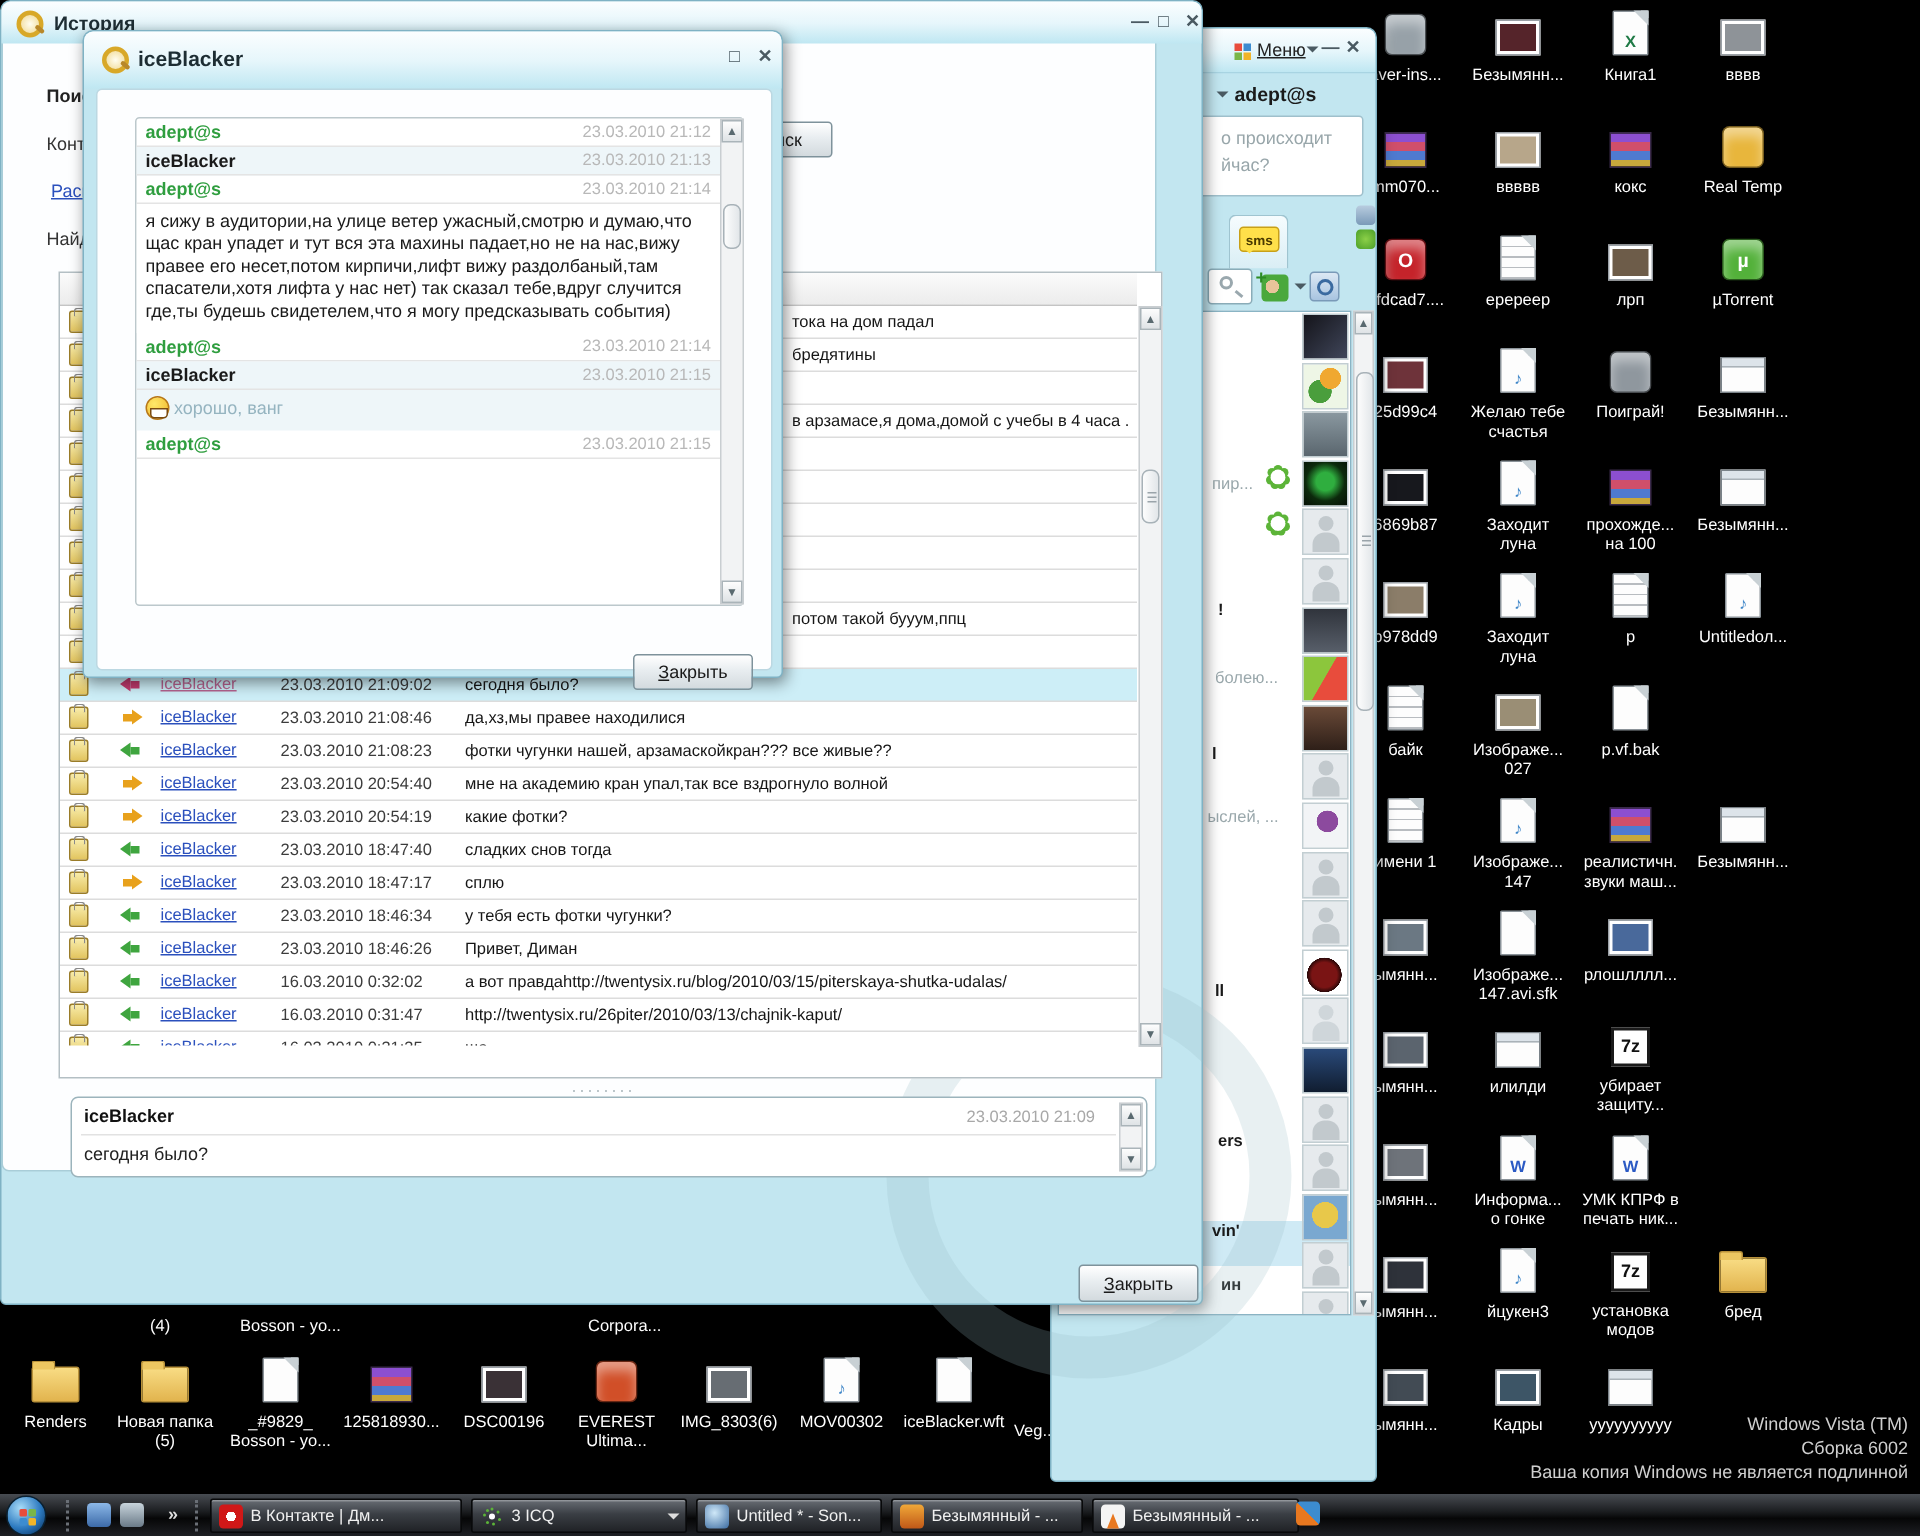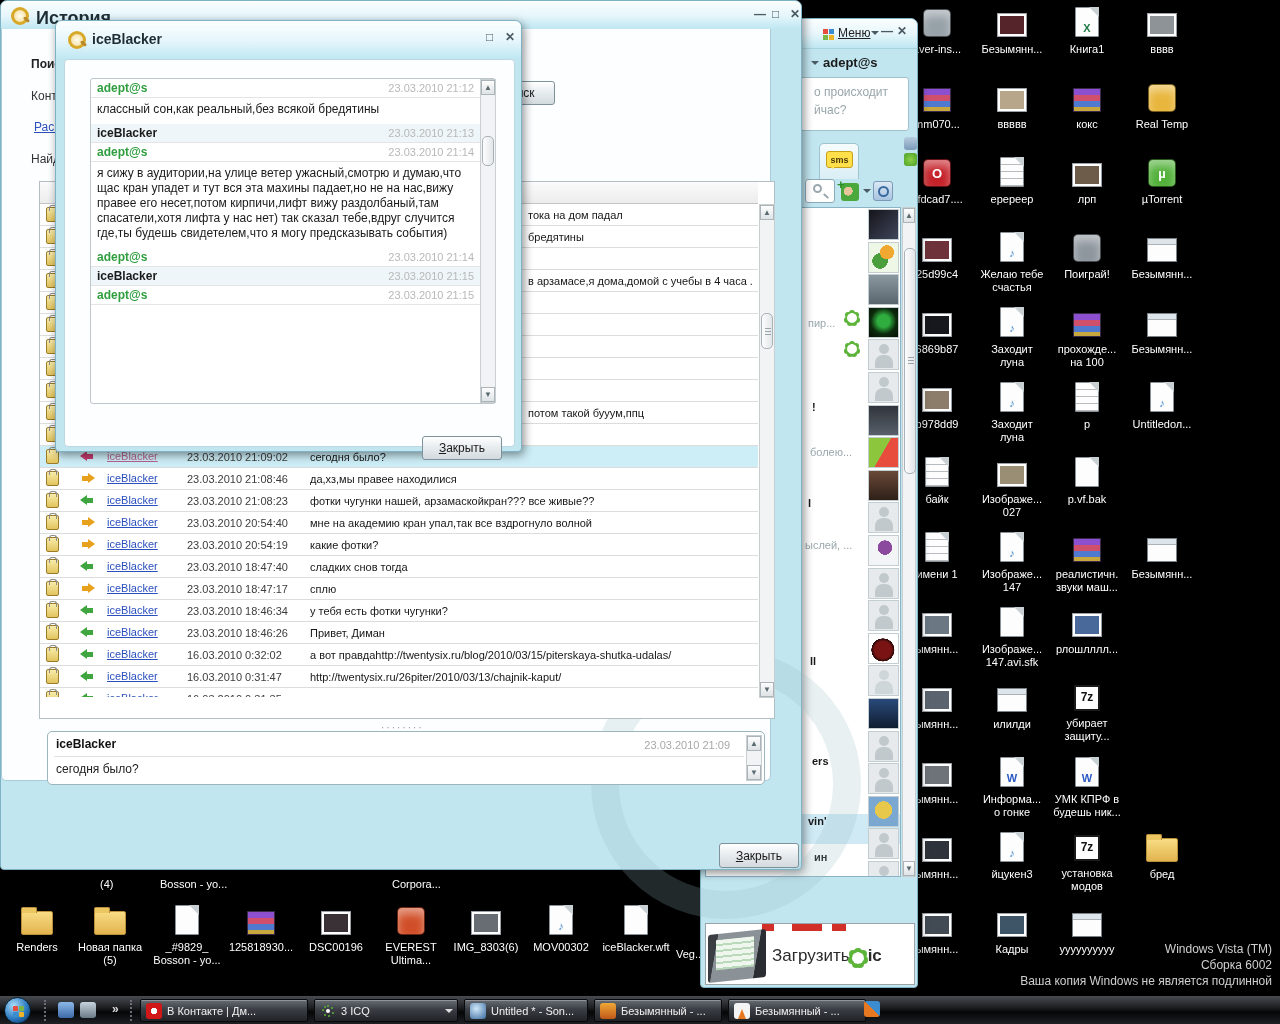--- a/index.html
+++ b/index.html
@@ -10,21 +10,21 @@
   
   .win { position:absolute; background:#c2e6f0; border:1px solid #7fb2c4; border-radius:7px 7px 4px 4px;
          box-shadow:2px 3px 10px rgba(0,0,0,.45); }
   .tbar { position:absolute; left:0; top:0; right:0;
           background:linear-gradient(#fbfeff,#e6f6fb 52%,#bfe7f2); border-radius:6px 6px 0 0; }
   .tbtn { position:absolute; font-size:12px; color:#4a5a62; font-weight:bold; cursor:default; }
 
   
   #hist { left:0; top:0; width:802px; height:870px; z-index:10; }
   #hist .tbar { height:28px; }
-  #hist-title { left:35px; top:7px; font-size:18px; font-weight:bold; color:#1d2d33; }
+  #hist-title { left:35px; top:7px; font-size:13px; font-weight:bold; color:#1d2d33; }
   .histicon { width:20px; height:20px; position:absolute; }
   .histicon::before { content:""; position:absolute; left:2px; top:2px; width:12px; height:12px;
      border:3px solid #d8a828; border-radius:50%; background:radial-gradient(#fffdf0,#f0d890); }
   .histicon::after { content:""; position:absolute; left:14px; top:13px; width:7px; height:3px;
      background:#b8882a; transform:rotate(40deg); border-radius:2px; }
   #hist-panel { left:16px; top:48px; width:770px; height:780px; background:#fdfeff;
      border:1px solid #a9cdd8; border-radius:5px; }
   .orn { position:absolute; right:-60px; bottom:-50px; width:270px; height:270px;
      border:28px solid rgba(150,185,198,.22); border-radius:50%; }
   #lbl-search { left:30px; top:56px; font-weight:bold; font-size:12px; color:#222; }
@@ -313,27 +313,20 @@
         <span class="flower" style="left: 144px; top: 139px;"></span>
       </div>
   </div>
   <div id="clist-sbar" class="sbar">
     <div class="sb-btn" style="top:0;">▲</div>
     <div class="sb-thumb" style="top:40px; height:226px;">
         <span class="sb-grip" style="top:108px;"></span>
       </div>
     <div class="sb-btn" style="bottom:0;">▼</div>
   </div>
-  <div id="banner">
-    <span class="redbit" style="left:56px; width:12px;"></span>
-    <span class="redbit" style="left:86px; width:30px;"></span>
-    <span class="redbit" style="left:126px; width:14px;"></span>
-    <span class="laptop"></span>
-    <span id="banner-text"><span>Загрузить</span><span class="bflower"></span><b>ic</b></span>
-  </div>
 </div>
 
 <div id="hist" class="win">
   <div class="tbar" style="height:28px;">
     <span class="histicon" style="left:8px; top:4px;"></span>
     <span id="hist-title" class="abs">История</span>
     <span class="tbtn" style="left:753px; top:6px;">—</span>
     <span class="tbtn" style="left:771px; top:6px;">□</span>
     <span class="tbtn" style="left:789px; top:6px;">✕</span>
   </div>
@@ -505,21 +498,20 @@
     <span class="tbtn" style="left:449px; top:9px;">✕</span>
   </div>
   <div id="pop-body">
     <div id="pmsgbox">
       <div id="popup-msgs">
           <div class="pm peer">
             <div class="pm-h">
               <span class="pm-n peer">adept@s</span>
               <span class="pm-dt">23.03.2010 21:12</span>
             </div>
-            <div class="pm-b">классный сон,как реальный,без всякой бредятины</div>
           </div>
           <div class="pm self">
             <div class="pm-h">
               <span class="pm-n self">iceBlacker</span>
               <span class="pm-dt">23.03.2010 21:13</span>
             </div>
           </div>
           <div class="pm peer">
             <div class="pm-h">
               <span class="pm-n peer">adept@s</span>
@@ -531,20 +523,21 @@
             <div class="pm-h">
               <span class="pm-n peer">adept@s</span>
               <span class="pm-dt">23.03.2010 21:14</span>
             </div>
           </div>
           <div class="pm self">
             <div class="pm-h">
               <span class="pm-n self">iceBlacker</span>
               <span class="pm-dt">23.03.2010 21:15</span>
             </div>
+            <div class="pm-b"><span class="emo"></span>хорошо, ванг</div>
           </div>
           <div class="pm peer">
             <div class="pm-h">
               <span class="pm-n peer">adept@s</span>
               <span class="pm-dt">23.03.2010 21:15</span>
             </div>
           </div>
         </div>
       <div id="pmsg-sbar" class="sbar">
         <div class="sb-btn" style="top:0;">▲</div>
@@ -602,21 +595,21 @@
 147.avi.sfk</div></div>
     <div class="dicon" style="left: 1050px; top: 605px;"><span class="ibox"><span class="di-image"><span style="background:#49699b"></span></span></span><div class="lbl">рлошлллл...</div></div>
     <div class="dicon" style="left: 900px; top: 680px;"><span class="ibox"><span class="di-image"><span style="background:#5b646e"></span></span></span><div class="lbl">ымянн...</div></div>
     <div class="dicon" style="left: 975px; top: 680px;"><span class="ibox"><span class="di-window"></span></span><div class="lbl">илилди</div></div>
     <div class="dicon" style="left: 1050px; top: 680px;"><span class="ibox"><span class="di-7z"><b>7z</b></span></span><div class="lbl">убирает
 защиту...</div></div>
     <div class="dicon" style="left: 900px; top: 755px;"><span class="ibox"><span class="di-image"><span style="background:#6e737a"></span></span></span><div class="lbl">ымянн...</div></div>
     <div class="dicon" style="left: 975px; top: 755px;"><span class="ibox"><span class="di-page"><b style="color:#2b5ac4">W</b></span></span><div class="lbl">Информа...
 о гонке</div></div>
     <div class="dicon" style="left: 1050px; top: 755px;"><span class="ibox"><span class="di-page"><b style="color:#2b5ac4">W</b></span></span><div class="lbl">УМК КПРФ в
-будешь ник...</div></div>
+печать ник...</div></div>
     <div class="dicon" style="left: 900px; top: 830px;"><span class="ibox"><span class="di-image"><span style="background:#2e323a"></span></span></span><div class="lbl">ымянн...</div></div>
     <div class="dicon" style="left: 975px; top: 830px;"><span class="ibox"><span class="di-page"><b style="color:#3f86c8">♪</b></span></span><div class="lbl">йцукен3</div></div>
     <div class="dicon" style="left: 1050px; top: 830px;"><span class="ibox"><span class="di-7z"><b>7z</b></span></span><div class="lbl">установка
 модов</div></div>
     <div class="dicon" style="left: 1125px; top: 830px;"><span class="ibox"><span class="di-folder"></span></span><div class="lbl">бред</div></div>
     <div class="dicon" style="left: 900px; top: 905px;"><span class="ibox"><span class="di-image"><span style="background:#424b54"></span></span></span><div class="lbl">ымянн...</div></div>
     <div class="dicon" style="left: 975px; top: 905px;"><span class="ibox"><span class="di-image"><span style="background:#3d5566"></span></span></span><div class="lbl">Кадры</div></div>
     <div class="dicon" style="left: 1050px; top: 905px;"><span class="ibox"><span class="di-window"></span></span><div class="lbl">уууууууууу</div></div>
   </div>
 <div id="desktop-bottom">

